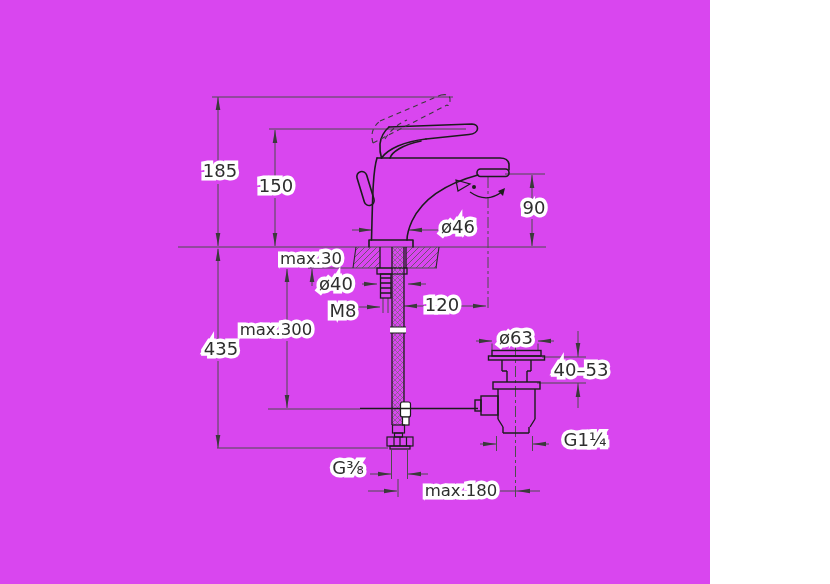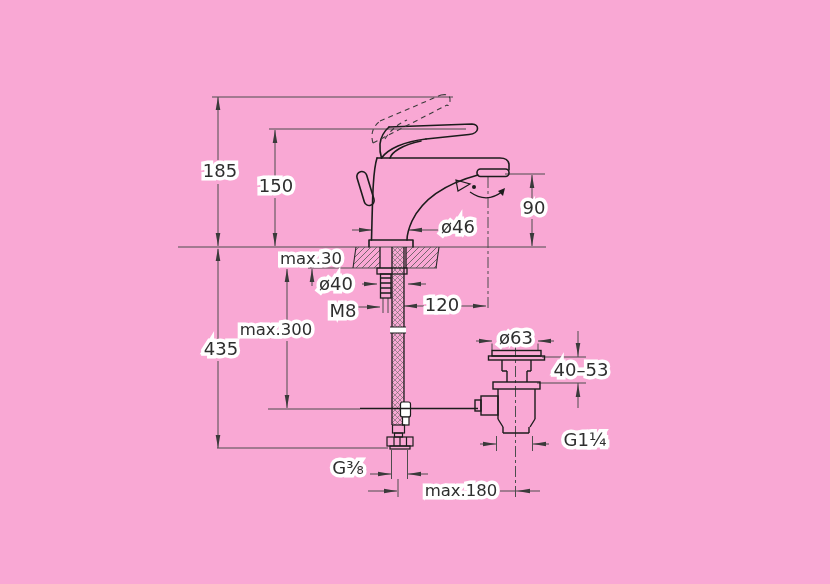--- a/index.html
+++ b/index.html
@@ -1,16 +1,16 @@
 <!DOCTYPE html>
 <html><head>
 <meta charset="utf-8">
 <style>
   html,body{margin:0;padding:0;background:#ffffff;}
-  .stage{position:relative;width:830px;height:584px;background:#f9a8d4;overflow:hidden;
+  .stage{position:relative;width:710px;height:584px;background:#d946ef;overflow:hidden;
          font-family:"DejaVu Sans","Liberation Sans",sans-serif;}
   svg{display:block;}
   .dimtxt{font-family:"DejaVu Sans","Liberation Sans",sans-serif;
           fill:#2e2e2e;stroke:#ffffff;stroke-width:7px;paint-order:stroke;
           text-anchor:middle;}
   .n18{font-size:18px;}
   .n16{font-size:16.5px;}
 </style>
 </head>
 <body>

